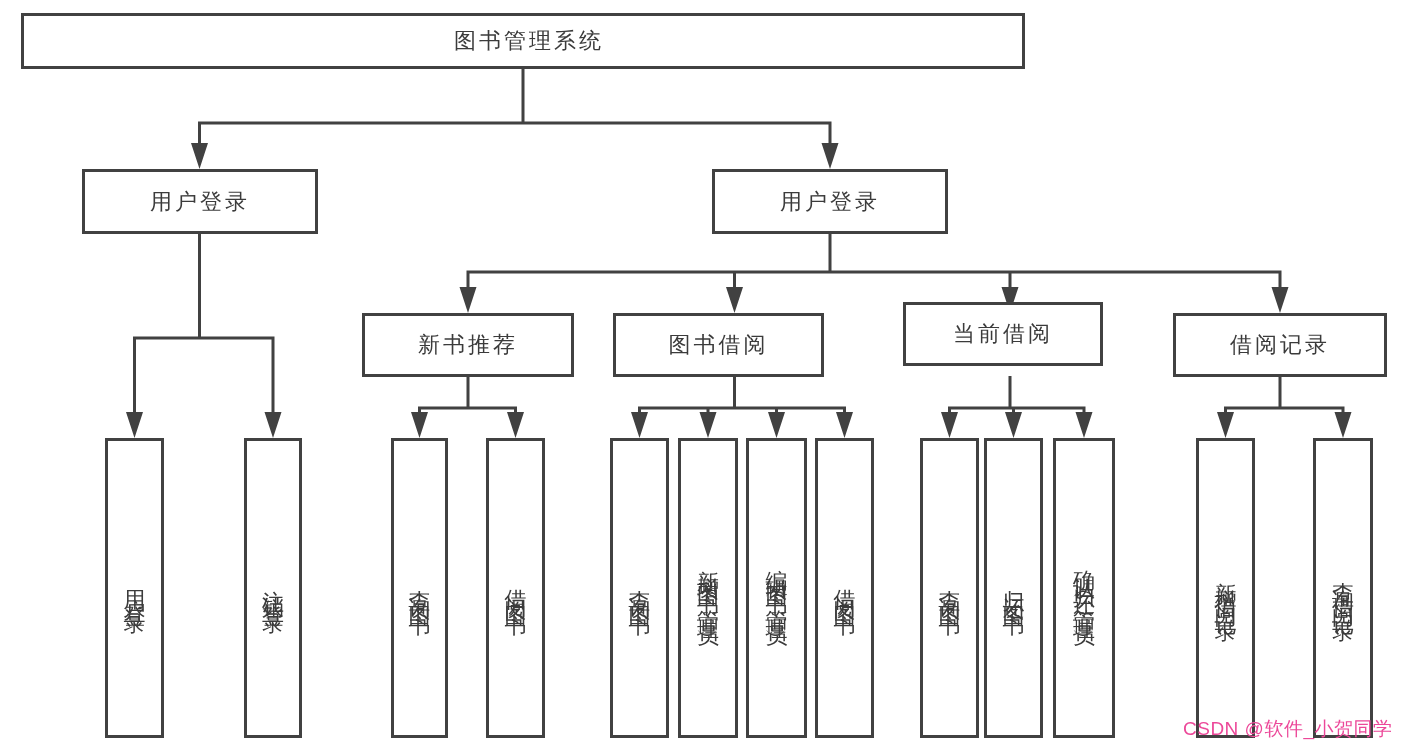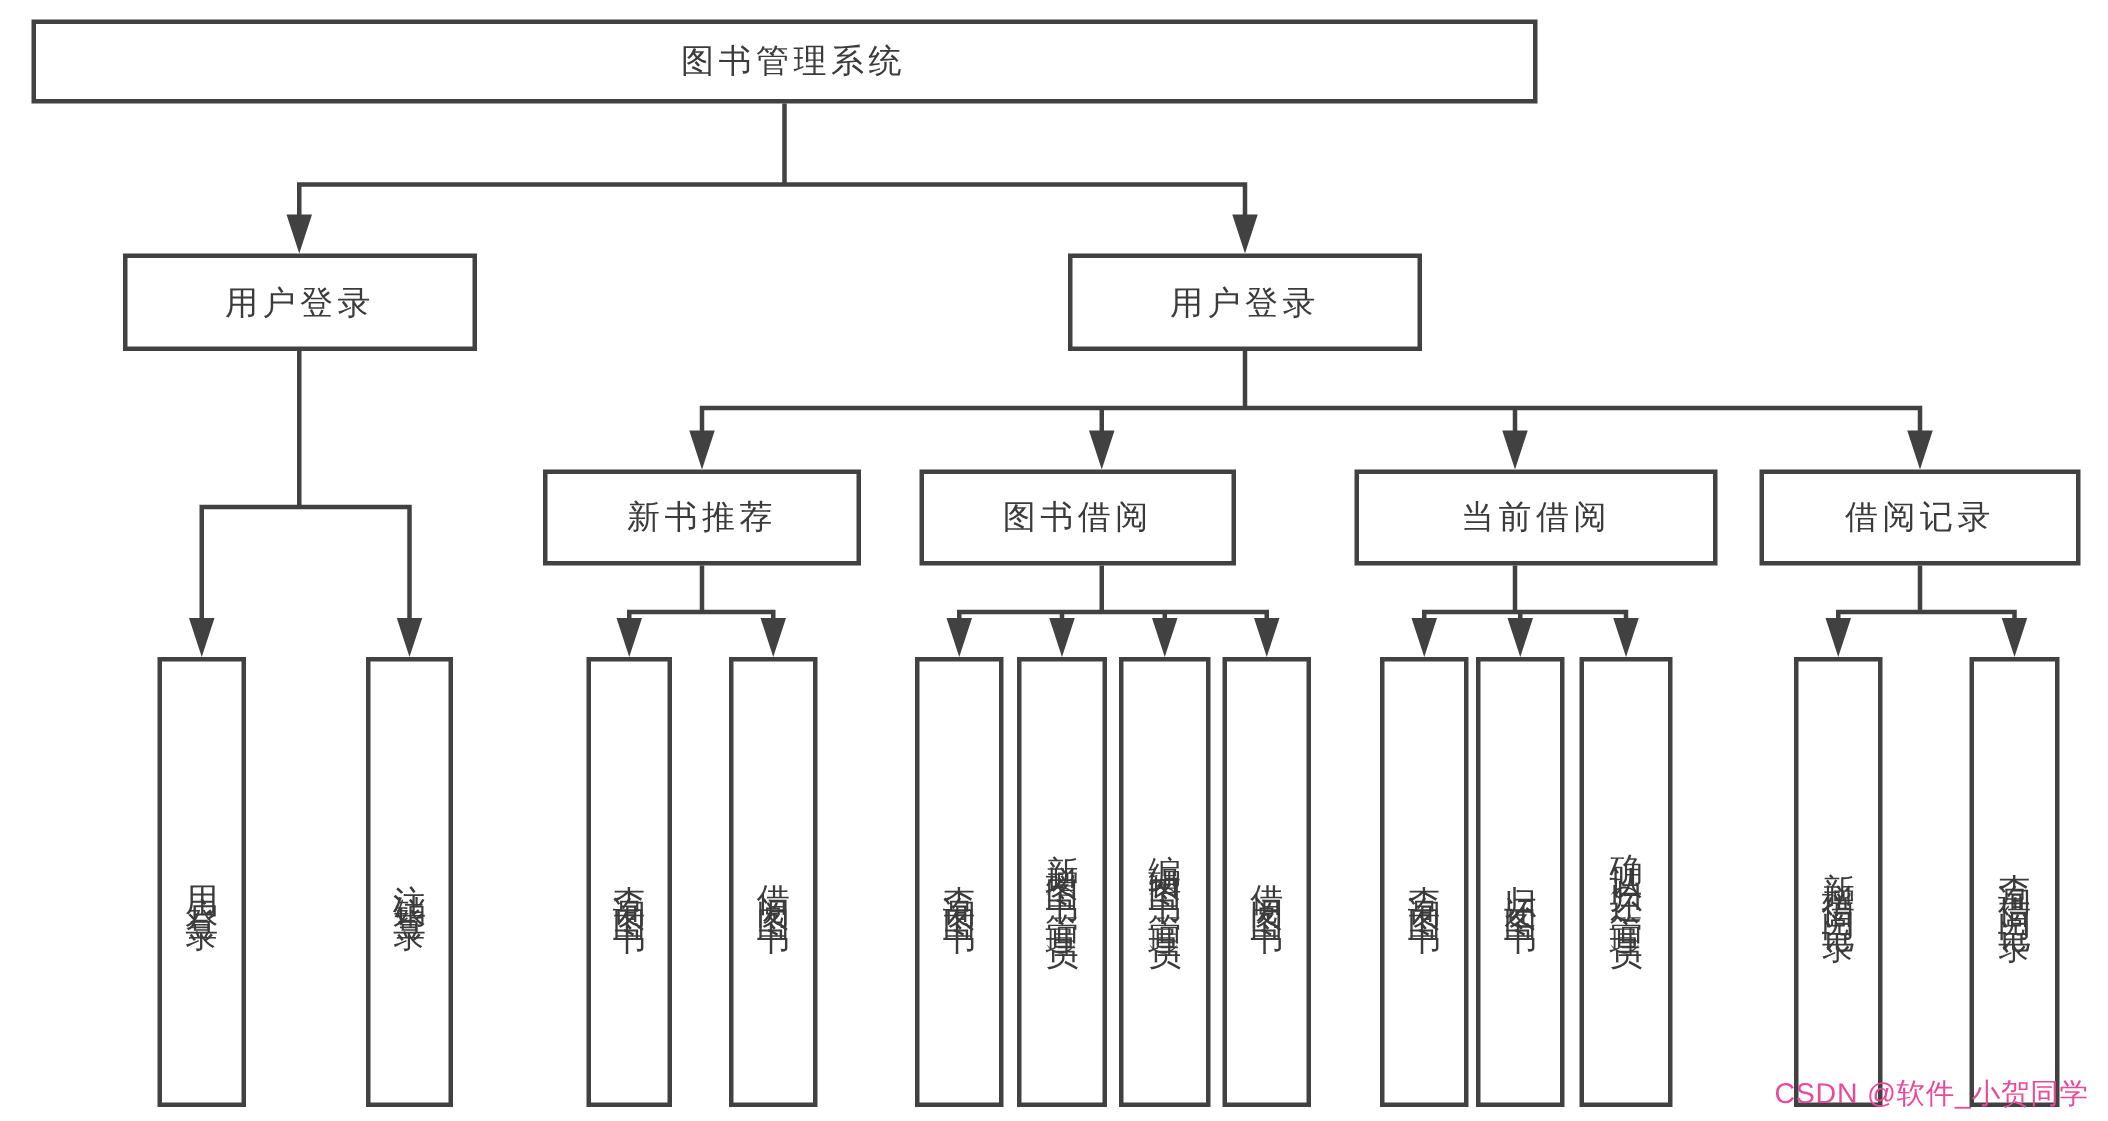--- a/index.html
+++ b/index.html
@@ -108,21 +108,21 @@
              M1334.5,412 L1351.5,412 L1343,438 Z"></path>
   </svg>
 
   <div class="node" style="left:21px; top:13px; width:1004px; height:56px;padding-left:12px;">图书管理系统</div>
 
   <div class="node" style="left:82px; top:169px; width:236px; height:65px;">用户登录</div>
   <div class="node" style="left:712px; top:169px; width:236px; height:65px;">用户登录</div>
 
   <div class="node" style="left:362px; top:313px; width:212px; height:64px;">新书推荐</div>
   <div class="node" style="left:613px; top:313px; width:211px; height:64px;">图书借阅</div>
-  <div class="node" style="left:903px; top:313px; width:242px; height:64px;">当前借阅</div>
+  <div class="node" style="left:903px; top:302px; width:200px; height:64px;">当前借阅</div>
   <div class="node" style="left:1173px; top:313px; width:214px; height:64px;">借阅记录</div>
 
   <div class="leaf" style="left:105px; width:59px;">
     <span>用户登录</span>
   </div>
   <div class="leaf" style="left:244px; width:58px;">
     <span>注销登录</span>
   </div>
 
   <div class="leaf" style="left:391px; width:57px;">

